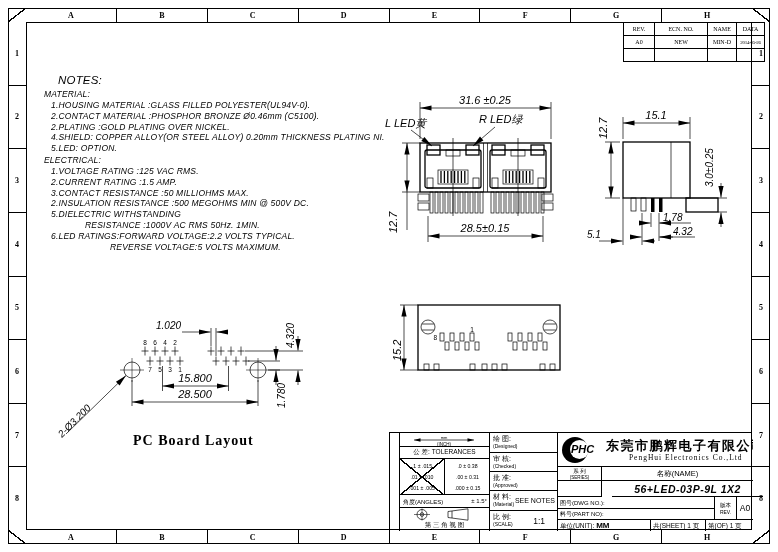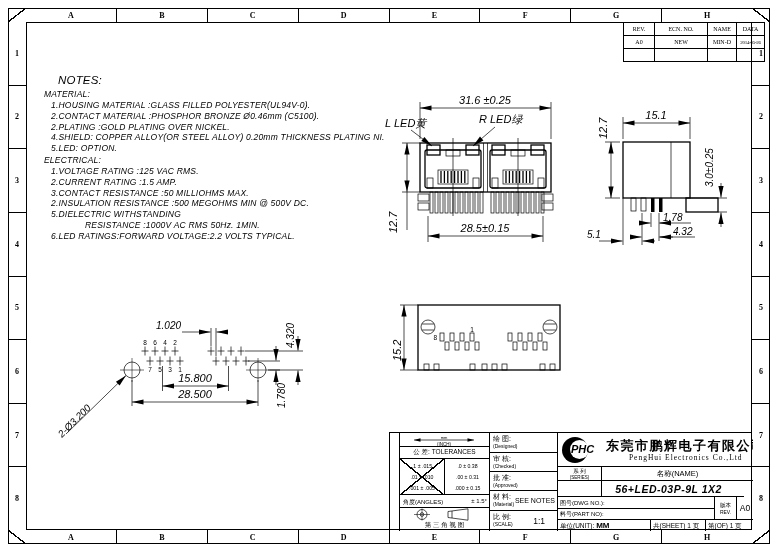--- a/index.html
+++ b/index.html
@@ -150,20 +150,21 @@
     <div class="ni">4.SHIELD: COPPER ALLOY(OR STEEL ALLOY) 0.20mm THICKNESS PLATING NI.</div>
     <div class="ni">5.LED: OPTION.</div>
     <div class="nh">ELECTRICAL:</div>
     <div class="ni">1.VOLTAGE RATING :125 VAC RMS.</div>
     <div class="ni">2.CURRENT RATING :1.5 AMP.</div>
     <div class="ni">3.CONTACT RESISTANCE :50 MILLIOHMS MAX.</div>
     <div class="ni">2.INSULATION RESISTANCE :500 MEGOHMS MIN @ 500V DC.</div>
     <div class="ni">5.DIELECTRIC WITHSTANDING</div>
     <div class="ni in1">RESISTANCE :1000V AC RMS 50Hz. 1MIN.</div>
     <div class="ni">6.LED RATINGS:FORWARD VOLTAGE:2.2 VOLTS TYPICAL.</div>
+    <div class="ni in2">REVERSE  VOLTAGE:5 VOLTS MAXIMUM.</div>
   </div>
 
   <svg class="view" style="left:383px;top:90px;width:226px;height:165px" viewBox="0 0 226 165">
     <defs>
       <marker id="fvA" markerUnits="userSpaceOnUse" markerWidth="13" markerHeight="8" refX="12.5" refY="4" orient="auto-start-reverse">
           <path d="M12.5,4 L1,1.4 L1,6.6 Z"></path>
         </marker>
     </defs>
     <g class="thin">
       <line x1="37" y1="49" x2="37" y2="12"></line>
@@ -435,20 +436,21 @@
     <text class="pnum" x="112" y="74" text-anchor="middle">3</text>
     <text class="pnum" x="122" y="74" text-anchor="middle">1</text>
     <text class="dims" x="98" y="31">1.020</text>
     <text class="dim" x="137" y="84" text-anchor="middle">15.800</text>
     <text class="dim" x="137" y="100" text-anchor="middle">28.500</text>
     <text class="dims" transform="translate(227,110) rotate(-90)">1.780</text>
     <text class="dims" transform="translate(236,50) rotate(-90)">4.320</text>
     <text class="dims" transform="translate(4,140) rotate(-45)">2-Ø3.200</text>
   </svg>
 
+  <div class="abs" id="pcb-title">PC Board Layout</div>
 
   <div class="abs" id="tb">
     <div class="c br" style="left:0;top:0;width:10px;height:98px"></div>
 
     <div class="c br bb" style="left:10px;top:0;width:90px;height:14px">
       <svg width="88" height="13" viewBox="0 0 88 13">
         <defs>
           <marker id="tbA" markerUnits="userSpaceOnUse" markerWidth="8" markerHeight="6" refX="7.5" refY="2.5" orient="auto-start-reverse">
               <path d="M7.5,2.5 L1,.8 L1,4.2 Z"></path>
             </marker>
@@ -520,21 +522,21 @@
         <div class="cmp-cn">东莞市鹏辉电子有限公司</div>
         <div class="cmp-en">PengHui Electronics Co.,Ltd</div>
       </div>
     </div>
     <div class="c br bb ctr" style="left:168px;top:34px;width:44px;height:14px;flex-direction:column">
       <div style="font-size:5.5px">系 列</div>
       <div style="font-size:4.5px">(SERIES)</div>
     </div>
     <div class="c bb ctr" style="left:212px;top:34px;width:151px;height:14px;font-size:7.5px">名称(NAME)</div>
     <div class="c br bb" style="left:168px;top:48px;width:44px;height:16px"></div>
-    <div class="c bb ctr" style="left:203px;top:48px;width:151px;height:16px;font:italic bold 10.5px 'Liberation Sans',sans-serif;letter-spacing:.5px">56+LED-03P-9L 1X2</div>
+    <div class="c bb ctr" style="left:222px;top:48px;width:151px;height:16px;font:italic bold 10.5px 'Liberation Sans',sans-serif;letter-spacing:.5px">56+LED-03P-9L 1X2</div>
     <div class="c br bb" style="left:168px;top:64px;width:157px;height:12px;font-size:6px;line-height:12px;padding-left:2px">图号(DWG NO.):</div>
     <div class="c br bb" style="left:168px;top:76px;width:157px;height:11px;font-size:6px;line-height:11px;padding-left:2px">料号(PART NO):</div>
     <div class="c br bb ctr" style="left:325px;top:64px;width:22px;height:23px;flex-direction:column">
       <div style="font-size:5.5px">版本</div>
       <div style="font-size:5px">REV.</div>
     </div>
     <div class="c bb ctr" style="left:347px;top:64px;width:16px;height:23px;font-size:8.5px">A0</div>
     <div class="c br" style="left:168px;top:87px;width:93px;height:11px;font-size:6.5px;line-height:11px;padding-left:2px">
       <span>单位(UNIT):</span>
       <span style="font:bold 8px 'Liberation Sans',sans-serif">MM</span>

